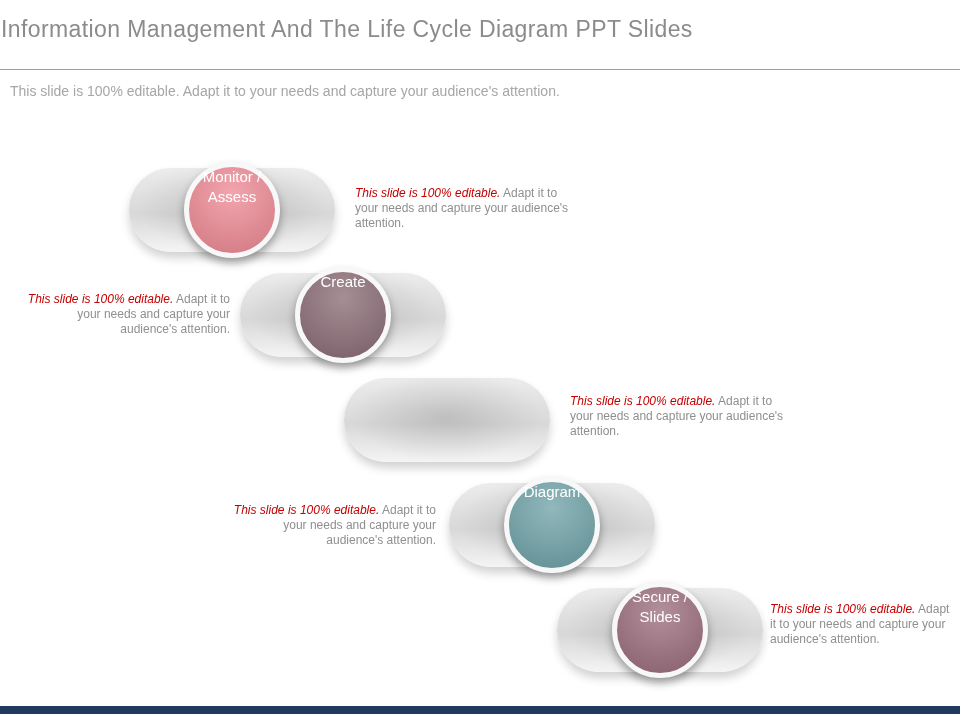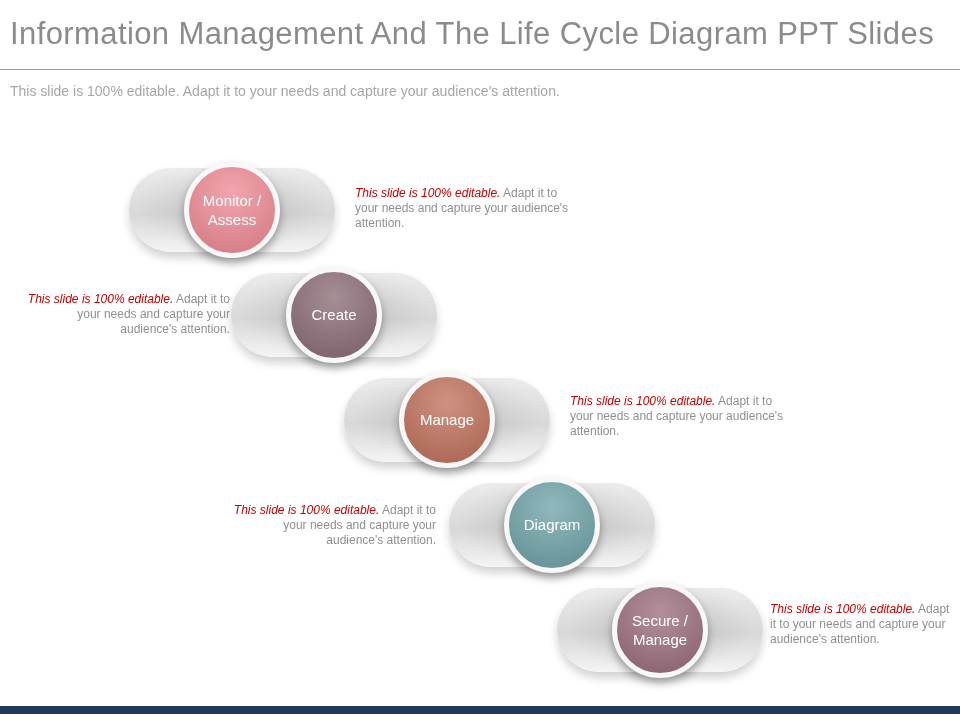--- a/index.html
+++ b/index.html
@@ -2,51 +2,51 @@
 <html style="--accent_red: #c40000; --bar_navy: #21395c; --title_gray: #8b8b8b;"><head>
 <meta charset="utf-8">
 <style>
   * { margin:0; padding:0; box-sizing:border-box; }
   html, body { width:960px; height:720px; }
   body { font-family:"Liberation Sans", sans-serif; background:#ffffff; }
 
   .slide { position:relative; width:960px; height:720px; background:#ffffff; overflow:hidden; }
 
   .title {
-    position:absolute; top:16px; left:10px; right:10px;
-    font-size:31px; font-weight:400; color:var(--title_gray, #8b8b8b);
+    position:absolute; top:16px; left:1px; right:10px;
+    font-size:23px; font-weight:400; color:var(--title_gray, #8b8b8b);
     letter-spacing:0.4px; white-space:nowrap;
   }
   .divider { position:absolute; top:69px; left:0; width:960px; height:1px; background:#9f9f9f; }
   .subtitle { position:absolute; top:83px; left:10px; font-size:14px; color:#a6a6a6; }
 
   .step { position:absolute; width:206px; height:84px; }
   .capsule {
     position:absolute; left:0; top:0; width:206px; height:84px; border-radius:42px;
     background:
       radial-gradient(ellipse 62% 72% at 50% 46%, rgba(0,0,0,0.13), rgba(0,0,0,0) 75%),
       linear-gradient(180deg, #ececec 0%, #d8d8d8 55%, #f4f4f4 100%);
     box-shadow: 0 6px 10px rgba(0,0,0,0.18);
   }
   .circle {
     position:absolute; left:55px; top:-6px; width:96px; height:96px; border-radius:50%;
     border:5px solid #f8f8f8;
-    display:flex; align-items:center; justify-content:center;
+    display:flex; align-items:flex-start; justify-content:center;
     text-align:center; color:#ffffff; font-size:15px; line-height:1.3;
     background-image: radial-gradient(circle at 50% 30%, rgba(255,255,255,0.22), rgba(0,0,0,0.10) 85%);
     box-shadow: 0 5px 9px rgba(0,0,0,0.35);
   }
   .circle-label { padding:0 8px; }
 
   .desc { position:absolute; font-size:12px; line-height:15px; color:#8f8f8f; }
   .desc .hl { color: var(--accent_red, #c40000); font-style: italic; }
   .align-right { text-align:right; }
 
   .step1 { left:129px; top:168px; }
-  .step2 { left:231px; top:273px; }
+  .step2 { left:240px; top:273px; }
   .step3 { left:344px; top:378px; }
   .step4 { left:449px; top:483px; }
   .step5 { left:557px; top:588px; }
 
   .desc1 { left:355px; top:186px; width:216px; }
   .desc2 { left:18px;  top:292px; width:212px; }
   .desc3 { left:570px; top:394px; width:226px; }
   .desc4 { left:228px; top:503px; width:208px; }
   .desc5 { left:770px; top:602px; width:184px; }
 
@@ -77,38 +77,35 @@
     <div class="step step2">
       <div class="capsule"></div>
       <div class="circle" style="background-color: rgb(141, 111, 120);">
         <span class="circle-label">Create</span>
       </div>
     </div>
     <p class="desc desc2 align-right"><span class="hl">This slide is 100% editable.</span><span> Adapt it to your needs and capture your audience's attention.</span></p>
 
     <div class="step step3">
       <div class="capsule"></div>
-      <div class="circle" style="background-color: rgb(193, 115, 95);">
-        <span class="circle-label">Manage</span>
-      </div>
     </div>
     <p class="desc desc3"><span class="hl">This slide is 100% editable.</span><span> Adapt it to your needs and capture your audience's attention.</span></p>
 
     <div class="step step4">
       <div class="capsule"></div>
       <div class="circle" style="background-color: rgb(114, 164, 169);">
         <span class="circle-label">Diagram</span>
       </div>
     </div>
     <p class="desc desc4 align-right"><span class="hl">This slide is 100% editable.</span><span> Adapt it to your needs and capture your audience's attention.</span></p>
 
     <div class="step step5">
       <div class="capsule"></div>
       <div class="circle" style="background-color: rgb(157, 112, 128);">
-        <span class="circle-label">Secure / Manage</span>
+        <span class="circle-label">Secure / Slides</span>
       </div>
     </div>
     <p class="desc desc5"><span class="hl">This slide is 100% editable.</span><span> Adapt it to your needs and capture your audience's attention.</span></p>
 
   </div>
 
   <div class="bottom-bar"></div>
 </div>
 
 </body></html>

